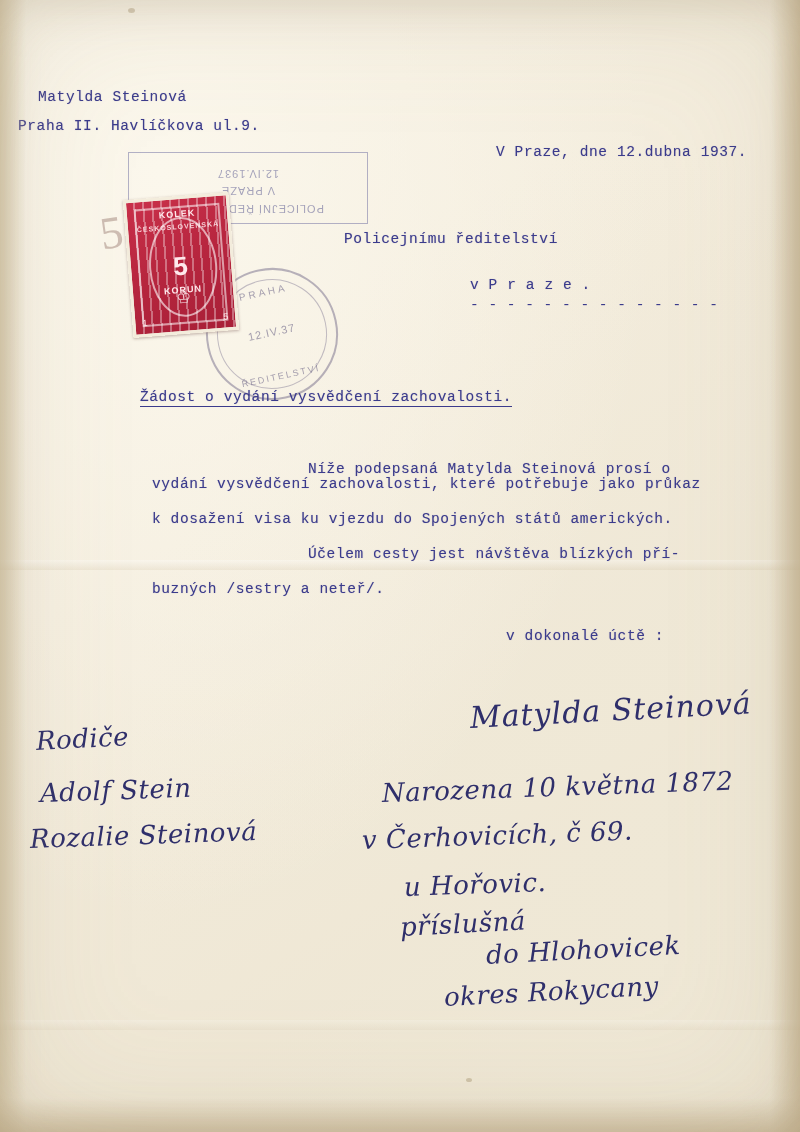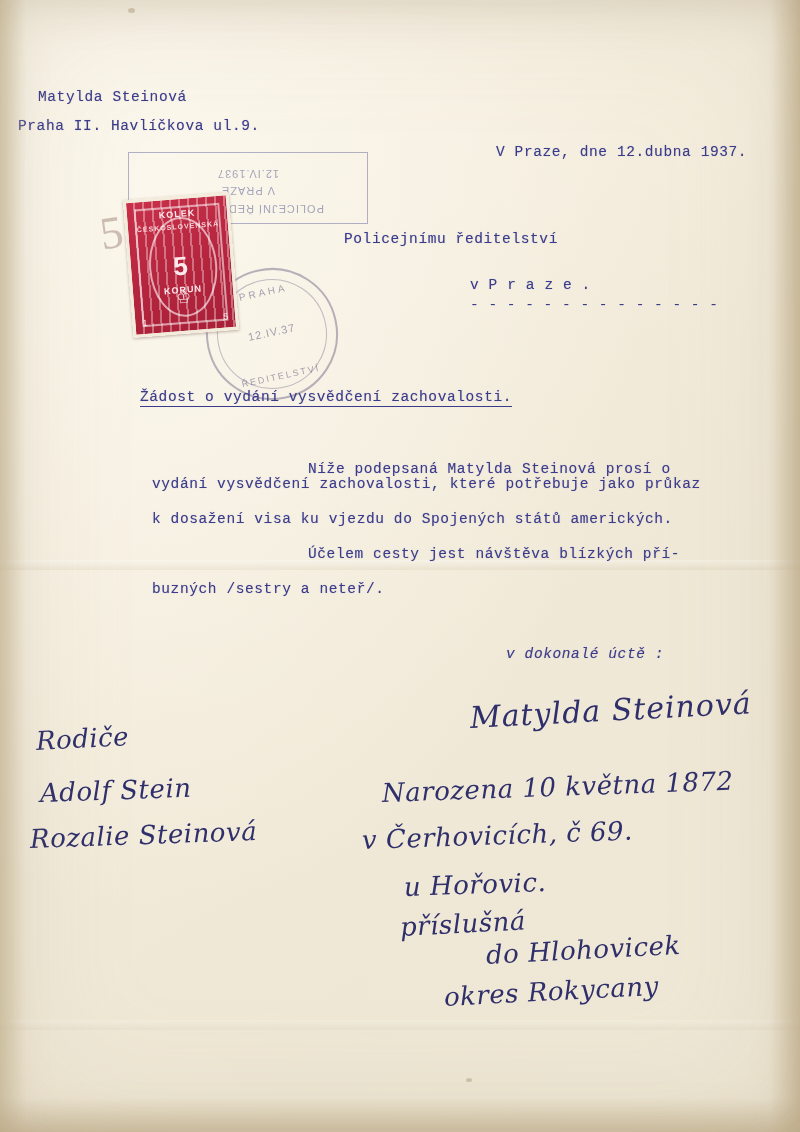--- a/index.html
+++ b/index.html
@@ -267,21 +267,21 @@
   <div class="dashes" style="left:470px; top:297px;">- - - - - - - - - - - - - -</div>
 
   <div class="typed underline-title" style="left:140px; top:389px;">Žádost o vydání vysvědčení zachovalosti.</div>
 
   <div class="typed" style="left:308px; top:441px;margin-top:20px;">Níže podepsaná Matylda Steinová prosí o</div>
   <div class="typed" style="left:152px; top:476px;">vydání vysvědčení zachovalosti, které potřebuje jako průkaz</div>
   <div class="typed" style="left:152px; top:511px;text-align:center;">k dosažení visa ku vjezdu do Spojených států amerických.</div>
   <div class="typed" style="left:308px; top:546px;">Účelem cesty jest návštěva blízkých pří-</div>
   <div class="typed" style="left:152px; top:581px;">buzných /sestry a neteř/.</div>
 
-  <div class="typed" style="left:506px; top:646px;font-style:italic;">v dokonalé úctě :</div>
+  <div class="typed" style="left:506px; top:628px;">v dokonalé úctě :</div>
 
   <div class="hand sig" style="left:470px; top:700px; transform:rotate(-3deg);">Matylda Steinová</div>
 
   <div class="hand note" style="left:36px; top:726px; transform:rotate(-3deg);">Rodiče</div>
   <div class="hand note" style="left:40px; top:778px; transform:rotate(-2deg);">Adolf Stein</div>
   <div class="hand note" style="left:30px; top:824px; transform:rotate(-2deg);">Rozalie Steinová</div>
 
   <div class="hand note" style="left:382px; top:778px; transform:rotate(-2deg);">Narozena 10 května 1872</div>
   <div class="hand note" style="left:362px; top:825px; transform:rotate(-2deg);">v Čerhovicích, č 69.</div>
   <div class="hand note" style="left:404px; top:872px; transform:rotate(-2deg);">u Hořovic.</div>

